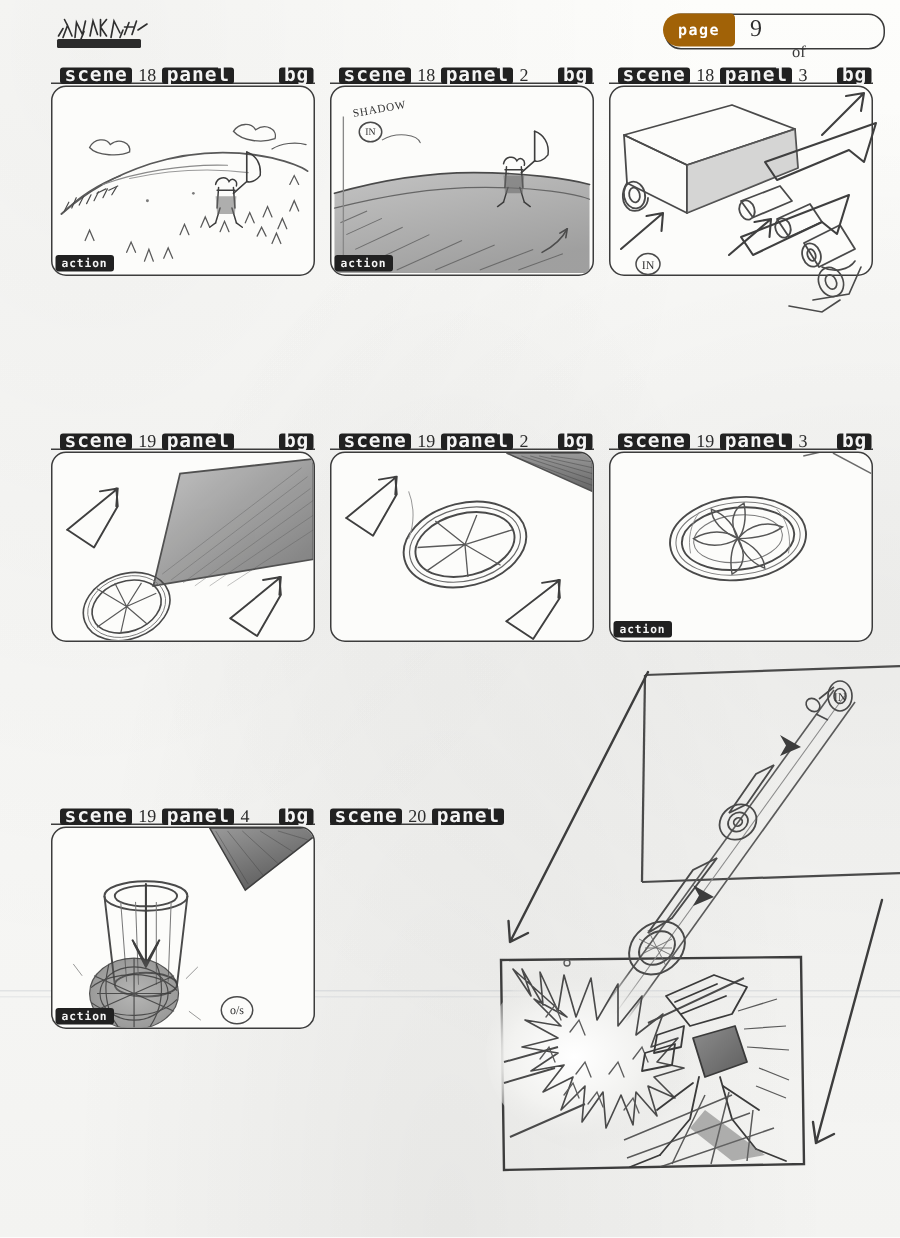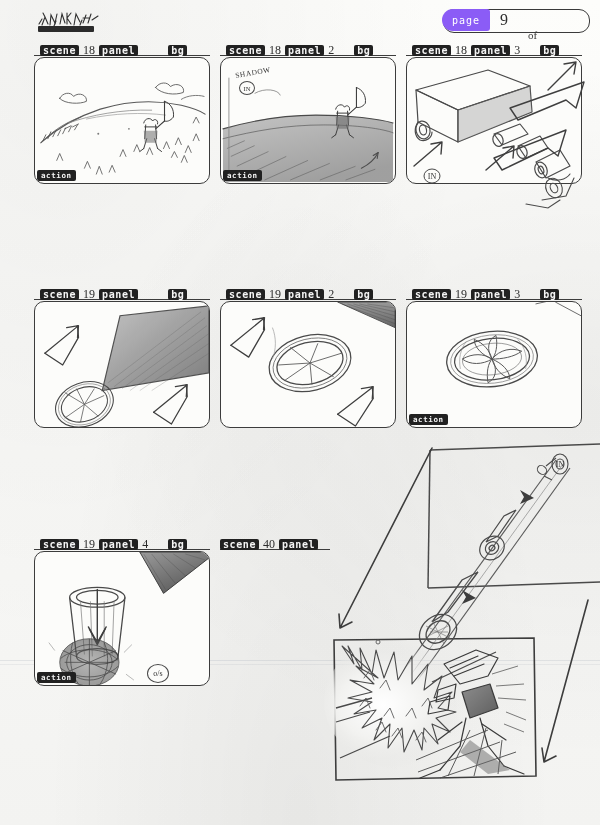--- a/index.html
+++ b/index.html
@@ -37,22 +37,22 @@
   .logo .bar{
     position:absolute;left:2px;bottom:0;width:56px;height:6px;
     background:#2b2b2b;border-radius:1px;
   }
   .pagebox{
     position:absolute;right:10px;top:9px;width:145px;height:22px;
     border:1.4px solid #3a3a3a;border-radius:11px;background:transparent;
   }
   .pagepill{
     position:absolute;left:-2px;top:-1px;width:48px;height:22px;
-    background:#8b5cf6;border-radius:11px 3px 3px 11px;
-    color:#fff;font-size:10px;font-weight:normal;letter-spacing:1px;
+    background:#a16207;border-radius:11px 3px 3px 11px;
+    color:#fff;font-size:10px;font-weight:bold;letter-spacing:1px;
     display:flex;align-items:center;justify-content:center;
     font-family:"DejaVu Sans Mono", monospace;
   }
   .pagenum{
     position:absolute;left:56px;top:1px;font-size:16px;color:#2f2f2f;
     font-family:"Liberation Serif", serif;
   }
   .pageof{
     position:absolute;left:84px;top:19px;font-size:11px;color:#3a3a3a;
     font-family:"Liberation Serif", serif;
@@ -67,21 +67,21 @@
     overflow:hidden;
   }
   .slug{
     position:absolute;top:0;left:6px;height:12px;
     display:flex;align-items:center;gap:0;
     white-space:nowrap;
   }
   .tag{
     background:#212121;color:#f4f4f4;
     font-family:"DejaVu Sans Mono", monospace;
-    font-size:10px;font-weight:bold;letter-spacing:.6px;
+    font-size:13px;font-weight:bold;letter-spacing:.6px;
     padding:1px 3px 1px 3px;border-radius:2px;line-height:9px;
   }
   .hw{
     font-family:"Liberation Serif", serif;
     font-size:12px;color:#2c2c2c;padding:0 4px;line-height:12px;
     display:inline-block;min-width:10px;
   }
   .slugline{
     position:absolute;top:11px;left:0;height:1.4px;background:#3c3c3c;
   }
@@ -502,21 +502,21 @@
     </div>
     <div style="position:absolute;left:112px;top:112px;width:20px;height:17px;border:1.2px solid #4a4a4a;border-radius:50%;display:flex;align-items:center;justify-content:center;font-family:'Liberation Serif',serif;font-size:8px;color:#2f2f2f;background:rgba(252,252,250,.6)">o/s</div>
     <div class="actiontag">action</div>
   </div>
 </div>
 
 <div class="panel" style="left:220px;top:538px;width:110px;height:16px;">
   <div class="slugline" style="width:110px"></div>
   <div class="slug" style="left:0">
     <span class="tag">scene</span>
-    <span class="hw">40</span>
+    <span class="hw">20</span>
     <span class="tag">panel</span>
     <span class="hw" style="min-width:24px"></span>
   </div>
 </div>
 
 <div class="overlay" style="left:320px;top:440px;width:280px;height:350px;z-index:4">
   <svg width="280" height="350" viewBox="0 0 280 350">
     <defs>
       <radialGradient id="burst" cx="35%" cy="52%" r="48%">
         <stop offset="0" stop-color="#ffffff"></stop>

